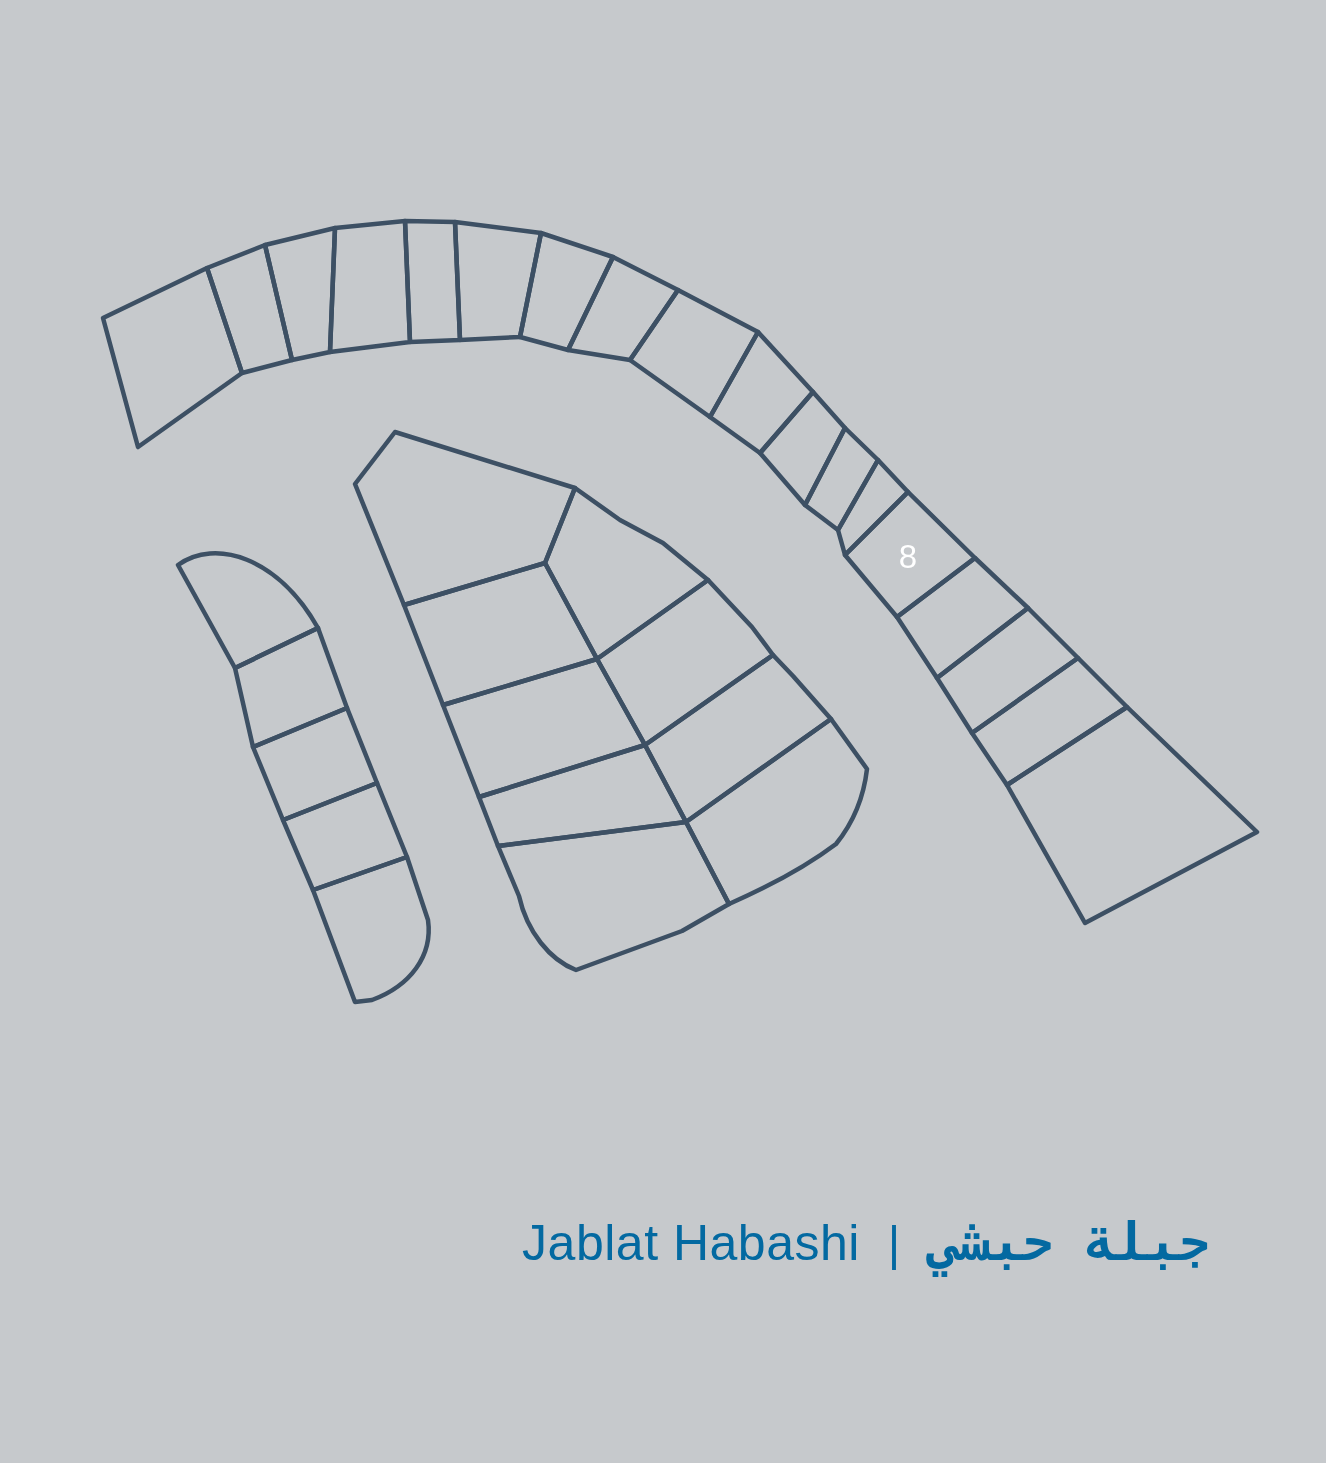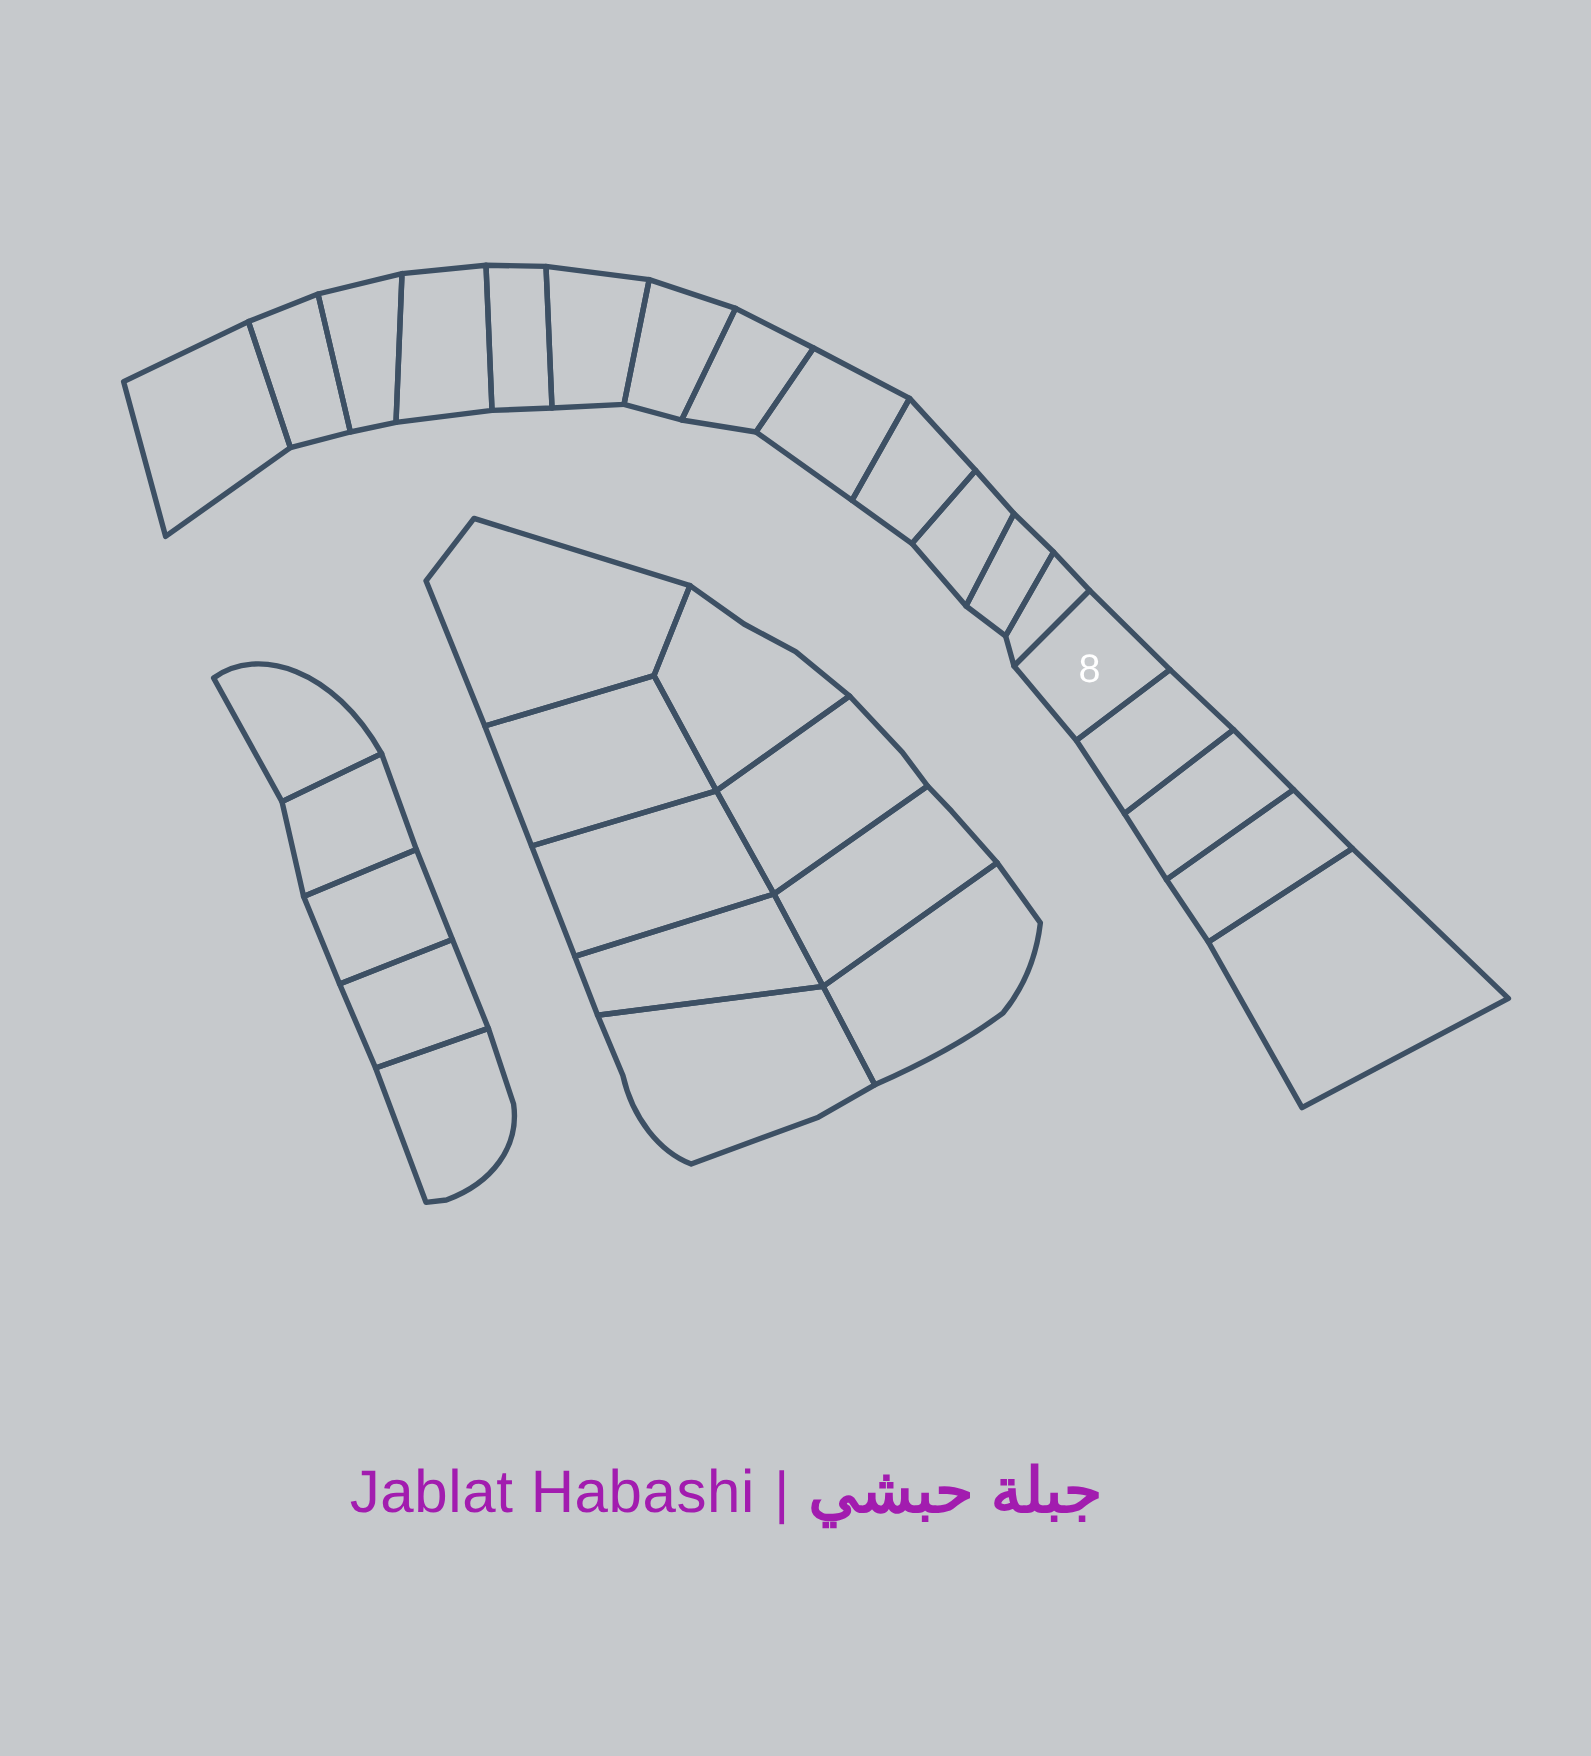--- a/index.html
+++ b/index.html
@@ -33,37 +33,37 @@
     font-family: "Liberation Sans", "DejaVu Sans", sans-serif;
     font-size: 33px;
     text-anchor: middle;
   }
   .footer-title {
     position: absolute;
     top: 1212px;
     left: 0;
     right: 116px;
     display: flex;
-    justify-content: center;
+    justify-content: flex-end;
     align-items: baseline;
-    gap: 16px;
-    color: #a21caf;
+    gap: 28px;
+    color: #0369a1;
     font-size: 50px;
     white-space: nowrap;
   }
   .footer-title .latin {
     font-weight: 400;
     letter-spacing: 0.5px;
   }
   .footer-title .separator {
     font-weight: 300;
     font-size: 48px;
   }
   .footer-title .arabic {
-    font-family: Liberation Sans, sans-serif;
+    font-family: Liberation Mono, monospace;
     font-weight: 600;
     font-size: 52px;
   }
 </style>
 </head>
 <body>
 
 <svg class="map-svg" width="1326" height="1463" viewBox="0 0 1326 1463" xmlns="http://www.w3.org/2000/svg">
 
   <rect x="0" y="0" width="1326" height="1463" fill="#c6c9cc" stroke="none"></rect>

